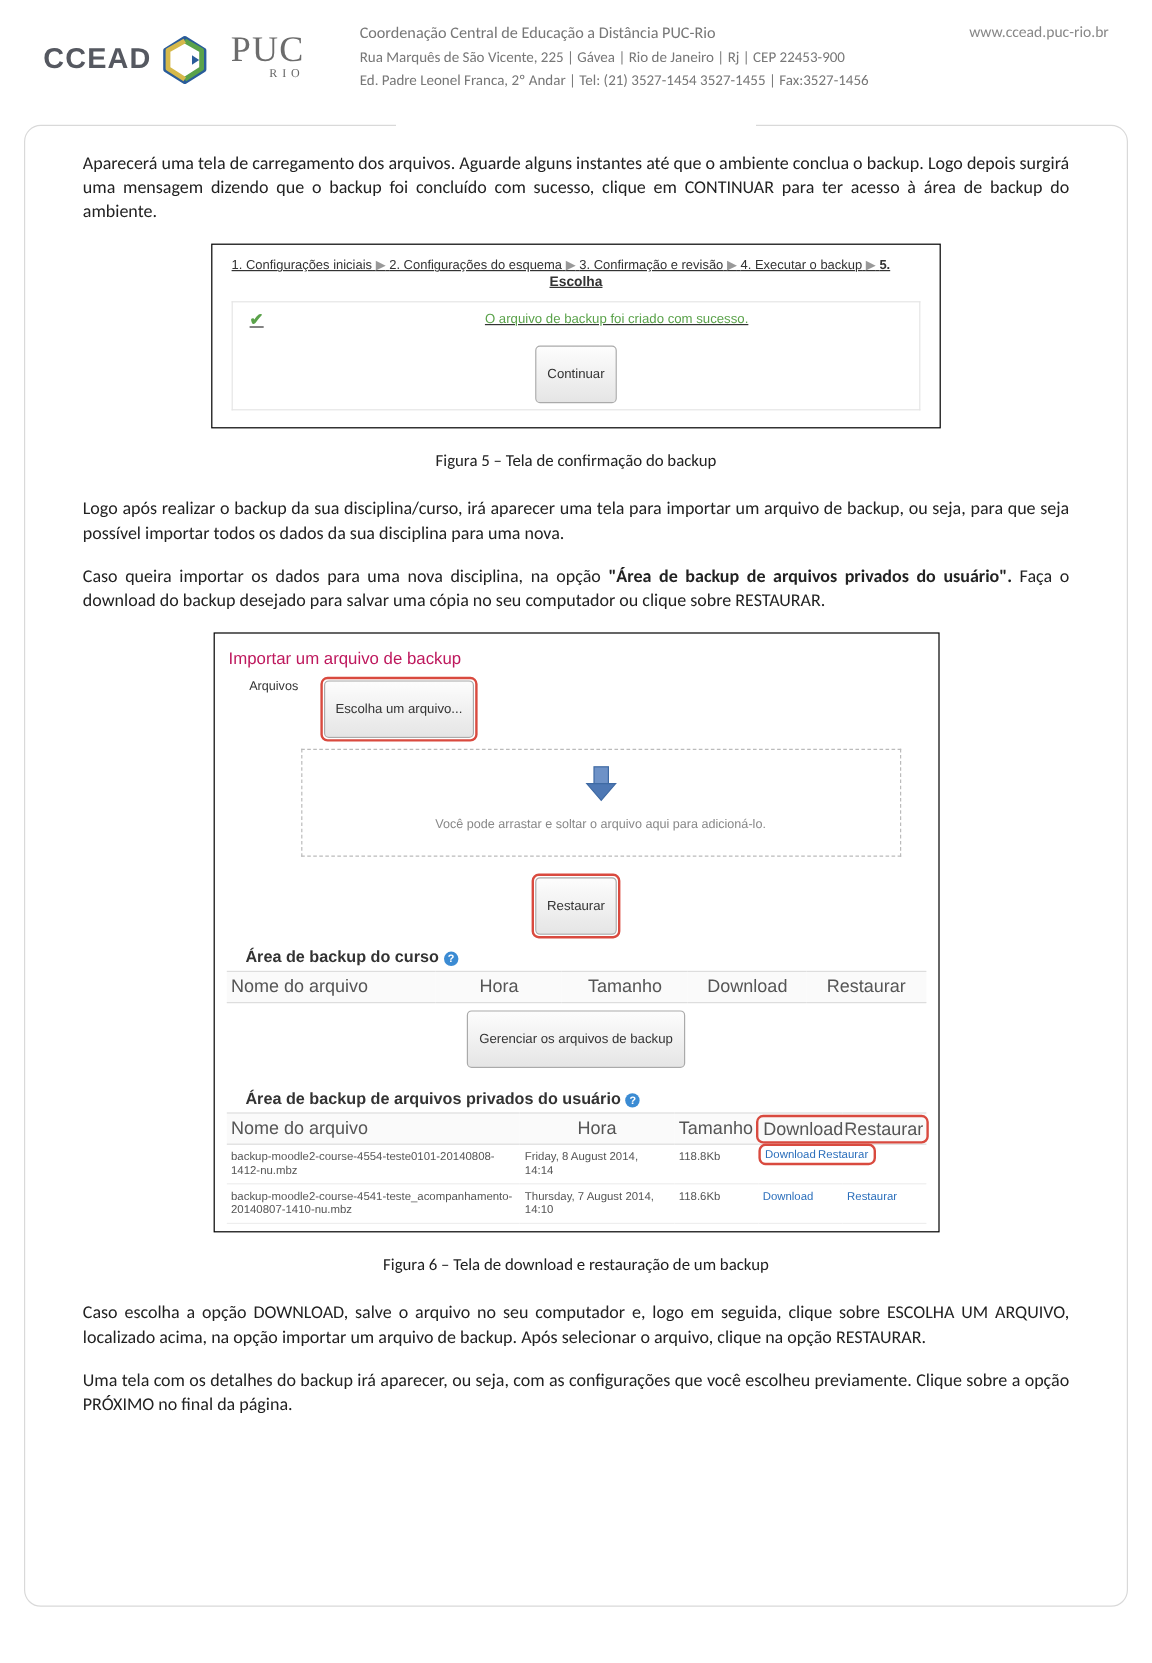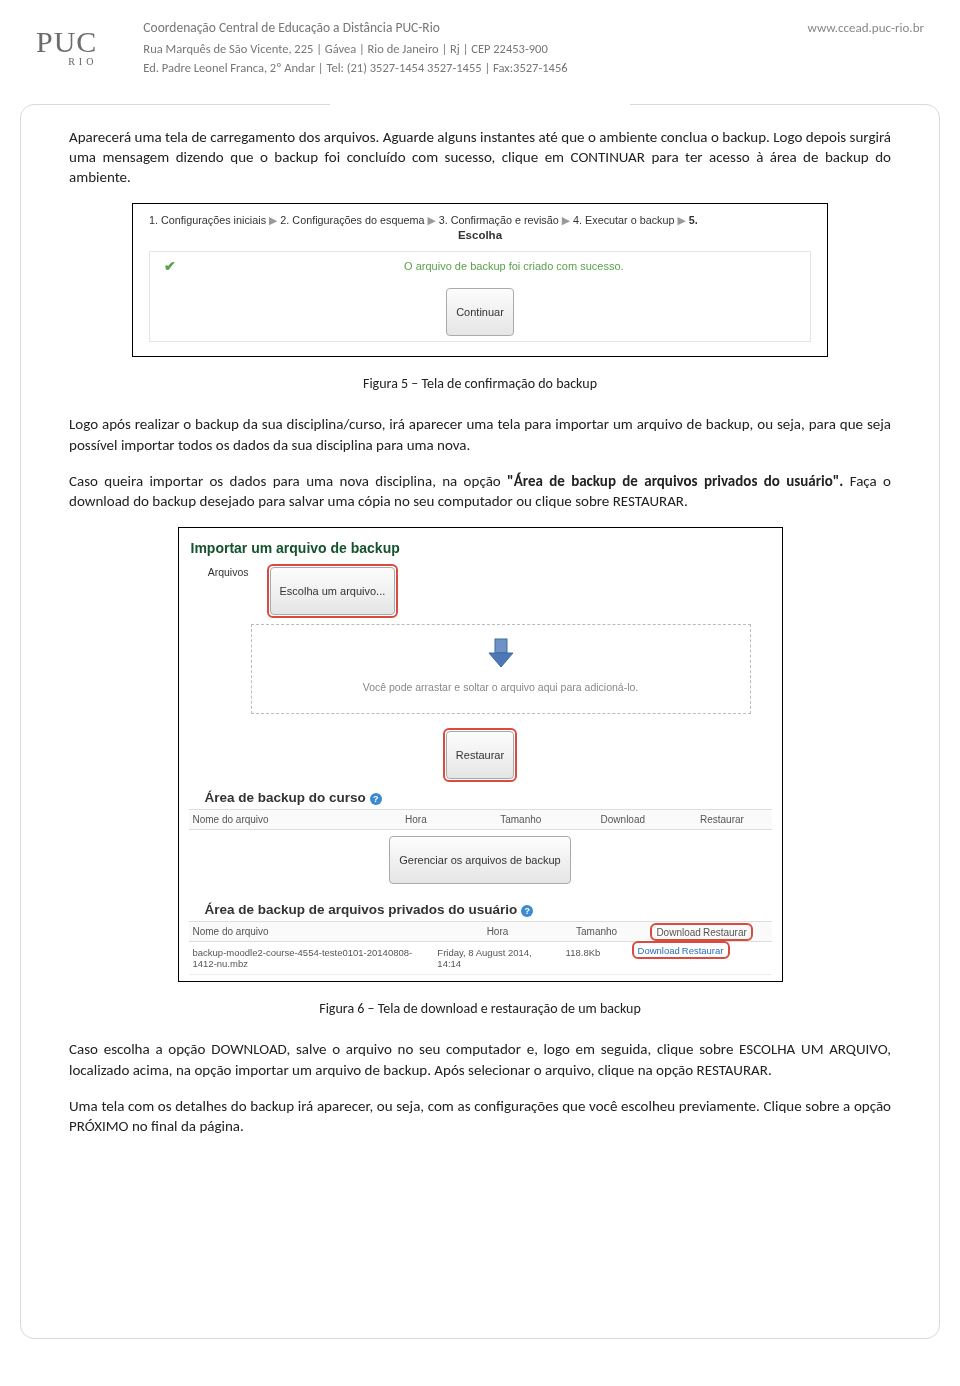--- a/index.html
+++ b/index.html
@@ -79,26 +79,27 @@
   .caption {
     text-align: center;
     font-size: 14px;
     margin: 18px 0 22px 0;
   }
   .figure-box {
     margin: 16px auto 0 auto;
   }
   
   .fig5 {
-    width: 696px;
+    width: 608px;
     border: 1px solid #000;
     font-family: Arial, sans-serif;
     font-size: 11px;
     color: #333;
     padding: 10px 16px 14px 16px;
+    text-decoration: underline;
   }
   .fig5 .steps { font-size: 10.8px; text-align: left; }
   .fig5 .steps b.cur { font-weight: 700; }
   .fig5 .steps .arrow { color: #999; }
   .fig5 .concl { text-align: center; font-weight: 700; font-size: 11.5px; margin: 2px 0 10px 0; }
   .fig5 .ok-row {
     border: 1px solid #e5e5e5;
     border-bottom: none;
     padding: 6px 14px;
     display: flex;
@@ -120,21 +121,21 @@
   }
   
   .fig6 {
     width: 605px;
     border: 1px solid #000;
     font-family: Arial, sans-serif;
     font-size: 11px;
     color: #333;
   }
   .fig6-inner { padding: 8px 10px 6px 10px; }
-  .fig6 .h { font-weight: 700; color: #14532d; font-size: 14px; margin: 4px 0 8px 2px; }
+  .fig6 .h { font-weight: 400; color: #be185d; font-size: 14px; margin: 4px 0 8px 2px; }
   .fig6 .arqrow { display: flex; align-items: flex-start; gap: 18px; }
   .fig6 .arqlbl { width: 60px; text-align: right; font-size: 10.5px; padding-top: 2px; }
   .red-box { border: 2px solid #d94a3f; border-radius: 6px; display: inline-block; padding: 1px; }
   .fig6 .drop {
     margin: 6px 0 0 62px;
     width: 500px;
     border: 1px dashed #bbb;
     border-radius: 0;
     padding: 12px 8px 20px 8px;
     text-align: center;
@@ -157,21 +158,21 @@
     vertical-align: middle;
     margin-left: 4px;
   }
   .fig6 table {
     width: 100%;
     border-collapse: collapse;
     font-size: 10px;
   }
   .fig6 table th {
     font-weight: 400;
-    font-size: 10px;
+    font-size: 15px;
     color: #555;
     text-align: center;
     padding: 4px 4px;
     border-top: 1px solid #ddd;
     border-bottom: 1px solid #ddd;
     background: #fafafa;
   }
   .fig6 table th:first-child { text-align: left; }
   .fig6 table td {
     padding: 5px 4px;
@@ -187,20 +188,32 @@
   .fig6 .red-dl {
     border: 2px solid #d94a3f; border-radius: 6px;
     display: inline-block; padding: 2px 4px 1px 4px;
     margin: -3px -2px;
   }
 </style>
 </head>
 <body>
 
 <div class="letterhead">
+  <div class="logo-ccead">
+    <span class="text">CCEAD</span>
+    <span class="shape">
+      <svg width="44" height="44" viewBox="0 0 44 44">
+        <path d="M22 4 L38 14 L38 30 L22 40 L6 30 L6 14 Z" fill="none" stroke="#2a5c9a" stroke-width="4" stroke-linejoin="round"></path>
+        <path d="M22 6 L36 14 L36 29 L22 38" fill="none" stroke="#5aa24a" stroke-width="4" stroke-linejoin="round"></path>
+        <path d="M22 6 L8 14 L8 29 L22 38" fill="none" stroke="#d6b94b" stroke-width="4" stroke-linejoin="round"></path>
+        <path d="M14 22 L30 22" stroke="none"></path>
+        <polygon points="28,18 34,22 28,26" fill="#2a5c9a"></polygon>
+      </svg>
+    </span>
+  </div>
   <div class="logo-puc">
     <div class="big">PUC</div>
     <span class="small">RIO</span>
   </div>
   <div class="letterhead-text">
     <div class="row1">
       <span class="title">Coordenação Central de Educação a Distância PUC-Rio</span>
       <span class="url">www.ccead.puc-rio.br</span>
     </div>
     <div>Rua Marquês de São Vicente, 225  |  Gávea  |  Rio de Janeiro  |  Rj  |  CEP 22453-900</div>
@@ -306,20 +319,27 @@
             <td class="left">backup-moodle2-course-4554-teste0101-20140808-1412-nu.mbz</td>
             <td class="left">Friday, 8 August 2014, 14:14</td>
             <td class="center">118.8Kb</td>
             <td class="center" style="padding:2px;" colspan="2">
               <span class="red-dl">
                 <span class="link" style="display:inline-block; width:48%;">Download</span>
                 <span class="link" style="display:inline-block; width:48%;">Restaurar</span>
               </span>
             </td>
           </tr>
+          <tr>
+            <td class="left">backup-moodle2-course-4541-teste_acompanhamento-20140807-1410-nu.mbz</td>
+            <td class="left">Thursday, 7 August 2014, 14:10</td>
+            <td class="center">118.6Kb</td>
+            <td class="center link">Download</td>
+            <td class="center link">Restaurar</td>
+          </tr>
         </tbody>
       </table>
     </div>
   </div>
   <div class="caption">Figura 6 – Tela de download e restauração de um backup</div>
 
   <p class="body">Caso escolha a opção DOWNLOAD, salve o arquivo no seu computador e, logo em seguida, clique sobre ESCOLHA UM ARQUIVO, localizado acima, na opção importar um arquivo de backup. Após selecionar o arquivo, clique na opção RESTAURAR.</p>
   <p class="body">Uma tela com os detalhes do backup irá aparecer, ou seja, com as configurações que você escolheu previamente. Clique sobre a opção PRÓXIMO no final da página.</p>
 
 </div>

